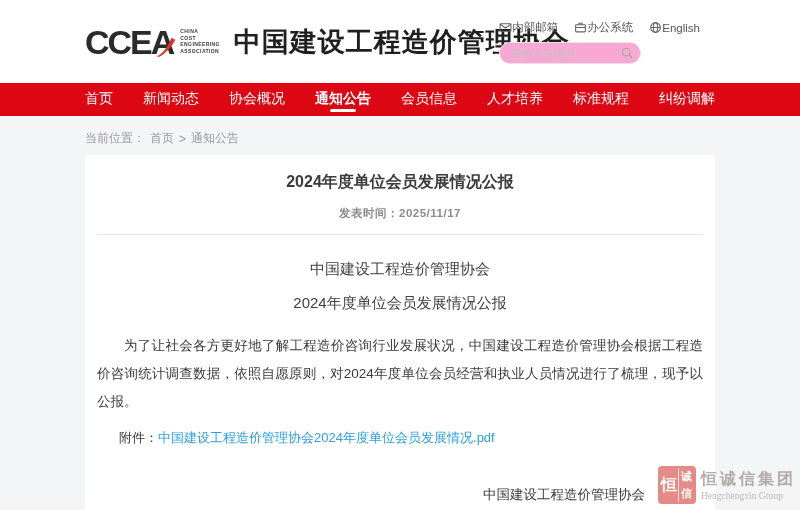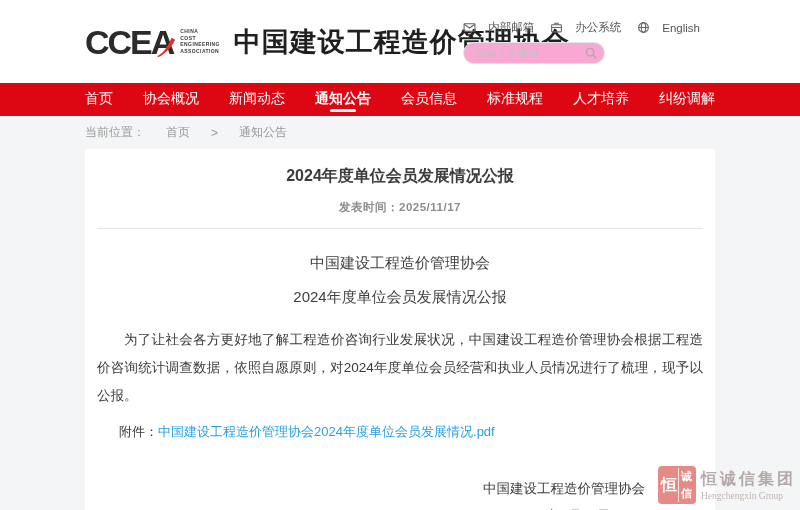--- a/index.html
+++ b/index.html
@@ -19,21 +19,21 @@
   }
   .logo-wrap { display: flex; align-items: center; cursor: pointer; }
   .ccea-mark { position: relative; font-weight: 800; font-size: 34px; letter-spacing: -2px; color: #2b2b2b; line-height: 1; }
   .ccea-swoosh { position: absolute; right: -4px; bottom: 1px; width: 22px; height: 22px; }
   .logo-subtext { margin-left: 7px; display: flex; flex-direction: column; justify-content: center; gap: 1px; }
   .logo-subtext span { font-size: 5px; font-weight: 700; color: #3a3a3a; letter-spacing: 0.4px; line-height: 5.5px; }
   .site-title { margin-left: 14px; font-size: 27px; font-weight: 700; color: #1f1f1f; letter-spacing: 1px; }
 
   .header-right { position: absolute; right: 100px; top: 20px; display: flex; flex-direction: column; align-items: flex-start; gap: 7px; }
   .quick-links { display: flex; gap: 16px; }
-  .quick-link { display: flex; align-items: center; gap: 12px; font-size: 11.5px; color: #555; cursor: pointer; white-space: nowrap; }
+  .quick-link { display: flex; align-items: center; gap: 0; font-size: 11.5px; color: #555; cursor: pointer; white-space: nowrap; }
   .quick-link svg { display: block; }
 
   .search-box { position: relative; width: 142px; }
   .search-box input {
     width: 142px; height: 22px; border: 1px solid #e4e4e4; border-radius: 11px;
     padding: 0 26px 0 11px; font-size: 10.5px; color: #333; outline: none; background: #f9a8d4;
     font-family: Liberation Sans, sans-serif;
   }
   .search-box input::placeholder { color: #c2c2c2; }
   .search-box .search-btn { position: absolute; right: 7px; top: 4px; width: 14px; height: 14px; cursor: pointer; }
@@ -41,21 +41,21 @@
   
   .main-nav { height: 33px; background: #dc0712; display: flex; align-items: stretch; padding: 0 85px 0 85px; }
   .nav-list { display: flex; justify-content: space-between; width: 630px; }
   .nav-item { display: flex; flex-direction: column; align-items: center; justify-content: center; color: #ffffff; font-size: 14px; cursor: pointer; padding-top: 3px; }
   .nav-item .nav-label { line-height: 16px; }
   .nav-item .nav-underline { width: 26px; height: 3px; border-radius: 2px; background: transparent; margin-top: 3px; }
   .nav-item.active .nav-label { font-weight: 700; }
   .nav-item.active .nav-underline { background: #ffffff; }
 
   
-  .breadcrumb { padding: 8px 0 8px 85px; font-size: 12px; color: #999; display: flex; gap: 21px; align-items: center; }
+  .breadcrumb { padding: 14px 0 8px 85px; font-size: 12px; color: #999; display: flex; gap: 5px; align-items: center; }
   .breadcrumb .bc-link { color: #999; cursor: pointer; }
 
   
   .article-card {
     margin-left: 85px; width: 630px; height: 400px;
     background: #ffffff; padding: 0 12px;
   }
   .art-title { padding-top: 17px; text-align: center; font-size: 16px; font-weight: 700; color: #3b3b3b; }
   .art-meta { margin-top: 13px; text-align: center; font-size: 11.5px; font-weight: 700; color: #8c8c8c; letter-spacing: 0.5px; }
   .art-divider { margin-top: 13px; border-bottom: 1px solid #e6e6e6; }
@@ -146,41 +146,41 @@
   </div>
 </header>
 
 <nav class="main-nav">
   <div class="nav-list" id="nav-list">
       <div class="nav-item">
         <span class="nav-label">首页</span>
         <span class="nav-underline"></span>
       </div>
       <div class="nav-item">
+        <span class="nav-label">新闻动态</span>
+        <span class="nav-underline"></span>
+      </div>
+      <div class="nav-item">
         <span class="nav-label">协会概况</span>
-        <span class="nav-underline"></span>
-      </div>
-      <div class="nav-item">
-        <span class="nav-label">新闻动态</span>
         <span class="nav-underline"></span>
       </div>
       <div class="nav-item active">
         <span class="nav-label">通知公告</span>
         <span class="nav-underline"></span>
       </div>
       <div class="nav-item">
         <span class="nav-label">会员信息</span>
         <span class="nav-underline"></span>
       </div>
       <div class="nav-item">
+        <span class="nav-label">人才培养</span>
+        <span class="nav-underline"></span>
+      </div>
+      <div class="nav-item">
         <span class="nav-label">标准规程</span>
-        <span class="nav-underline"></span>
-      </div>
-      <div class="nav-item">
-        <span class="nav-label">人才培养</span>
         <span class="nav-underline"></span>
       </div>
       <div class="nav-item">
         <span class="nav-label">纠纷调解</span>
         <span class="nav-underline"></span>
       </div>
     </div>
 </nav>
 
 <div class="breadcrumb">

